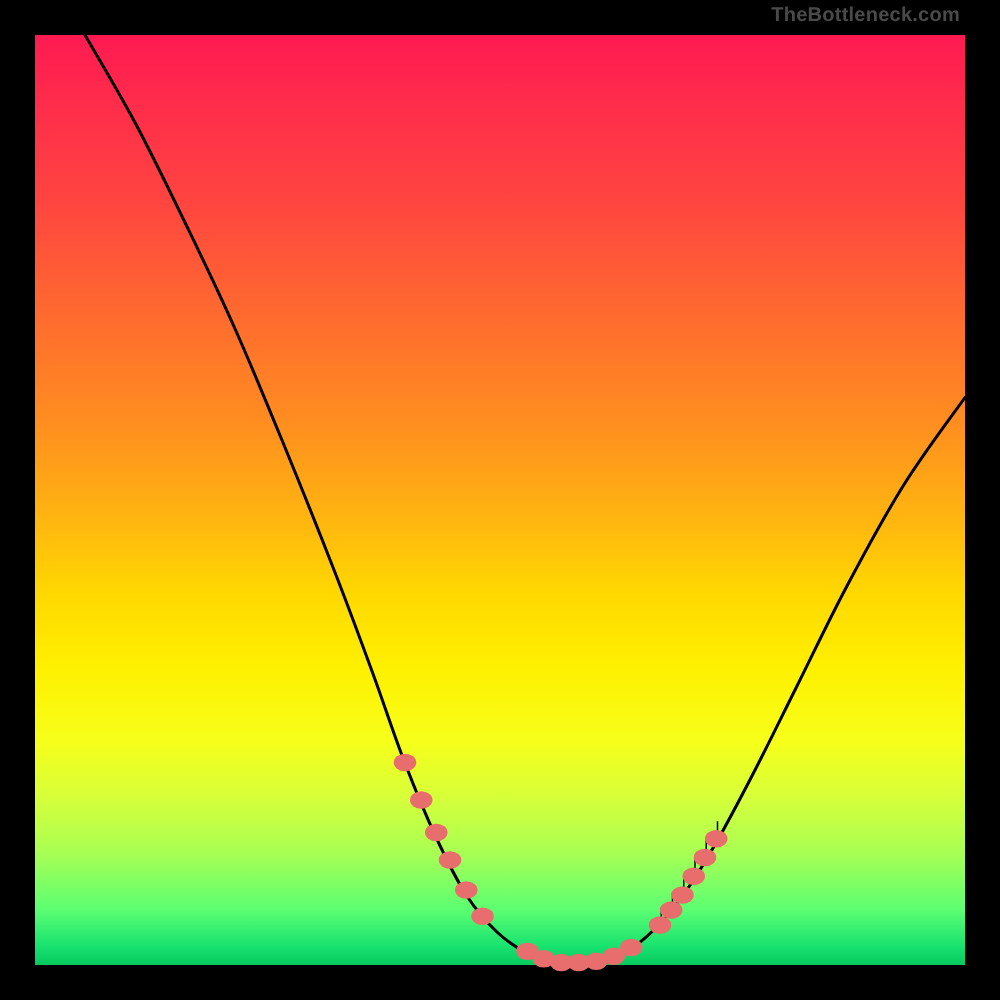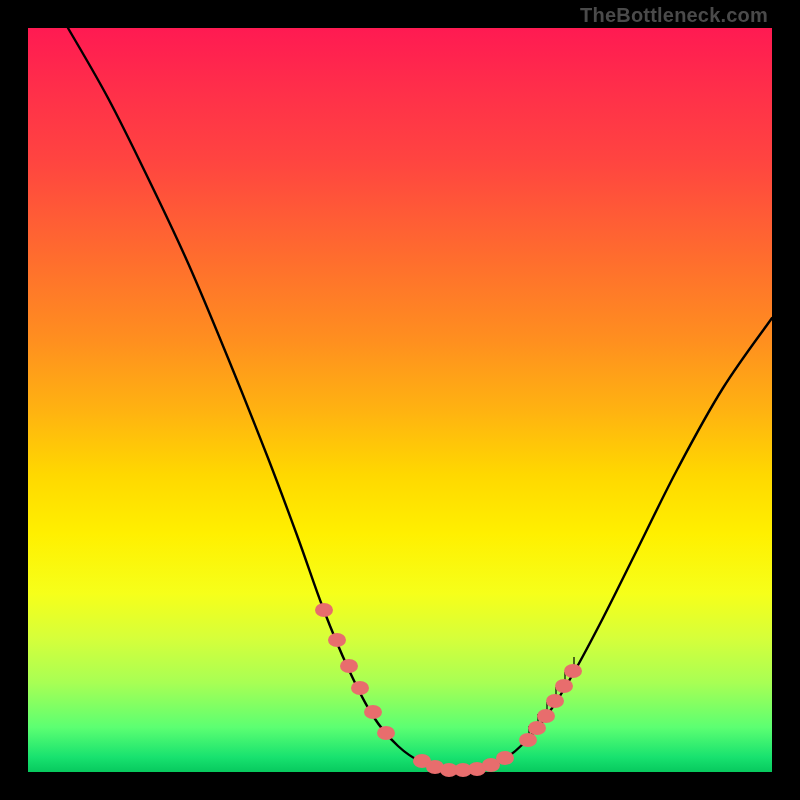--- a/index.html
+++ b/index.html
@@ -41,21 +41,21 @@
       #5cff72 94%,
       #18e26f 98%,
       #07c95e 100%
     );
   }
   .watermark {
     position: absolute;
     top: 4px;
     right: 32px;
     color: #4a4a4a;
-    font-size: 20px;
+    font-size: 16px;
     font-weight: 600;
     letter-spacing: 0.2px;
     user-select: none;
   }
   svg.overlay {
     position: absolute;
     top: 28px;
     left: 28px;
     width: 744px;
     height: 744px;

